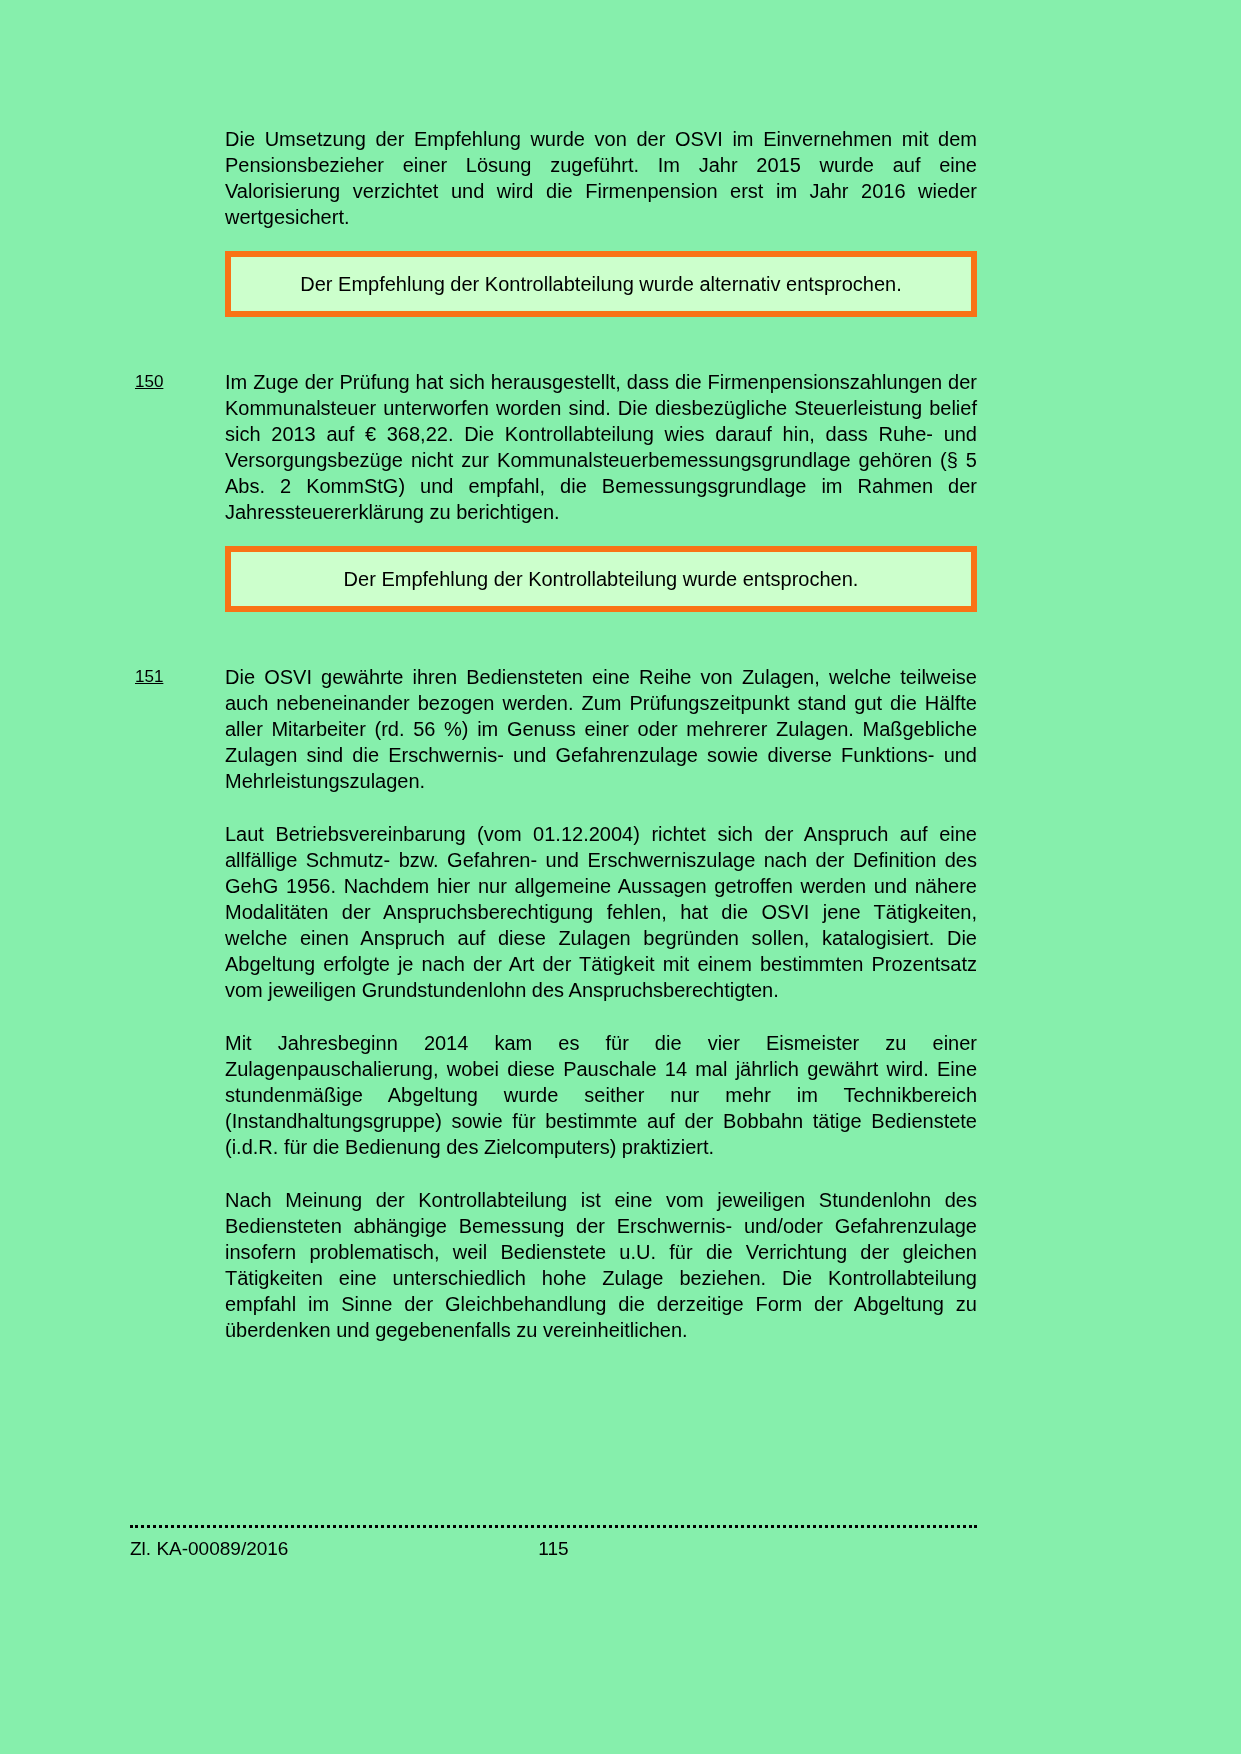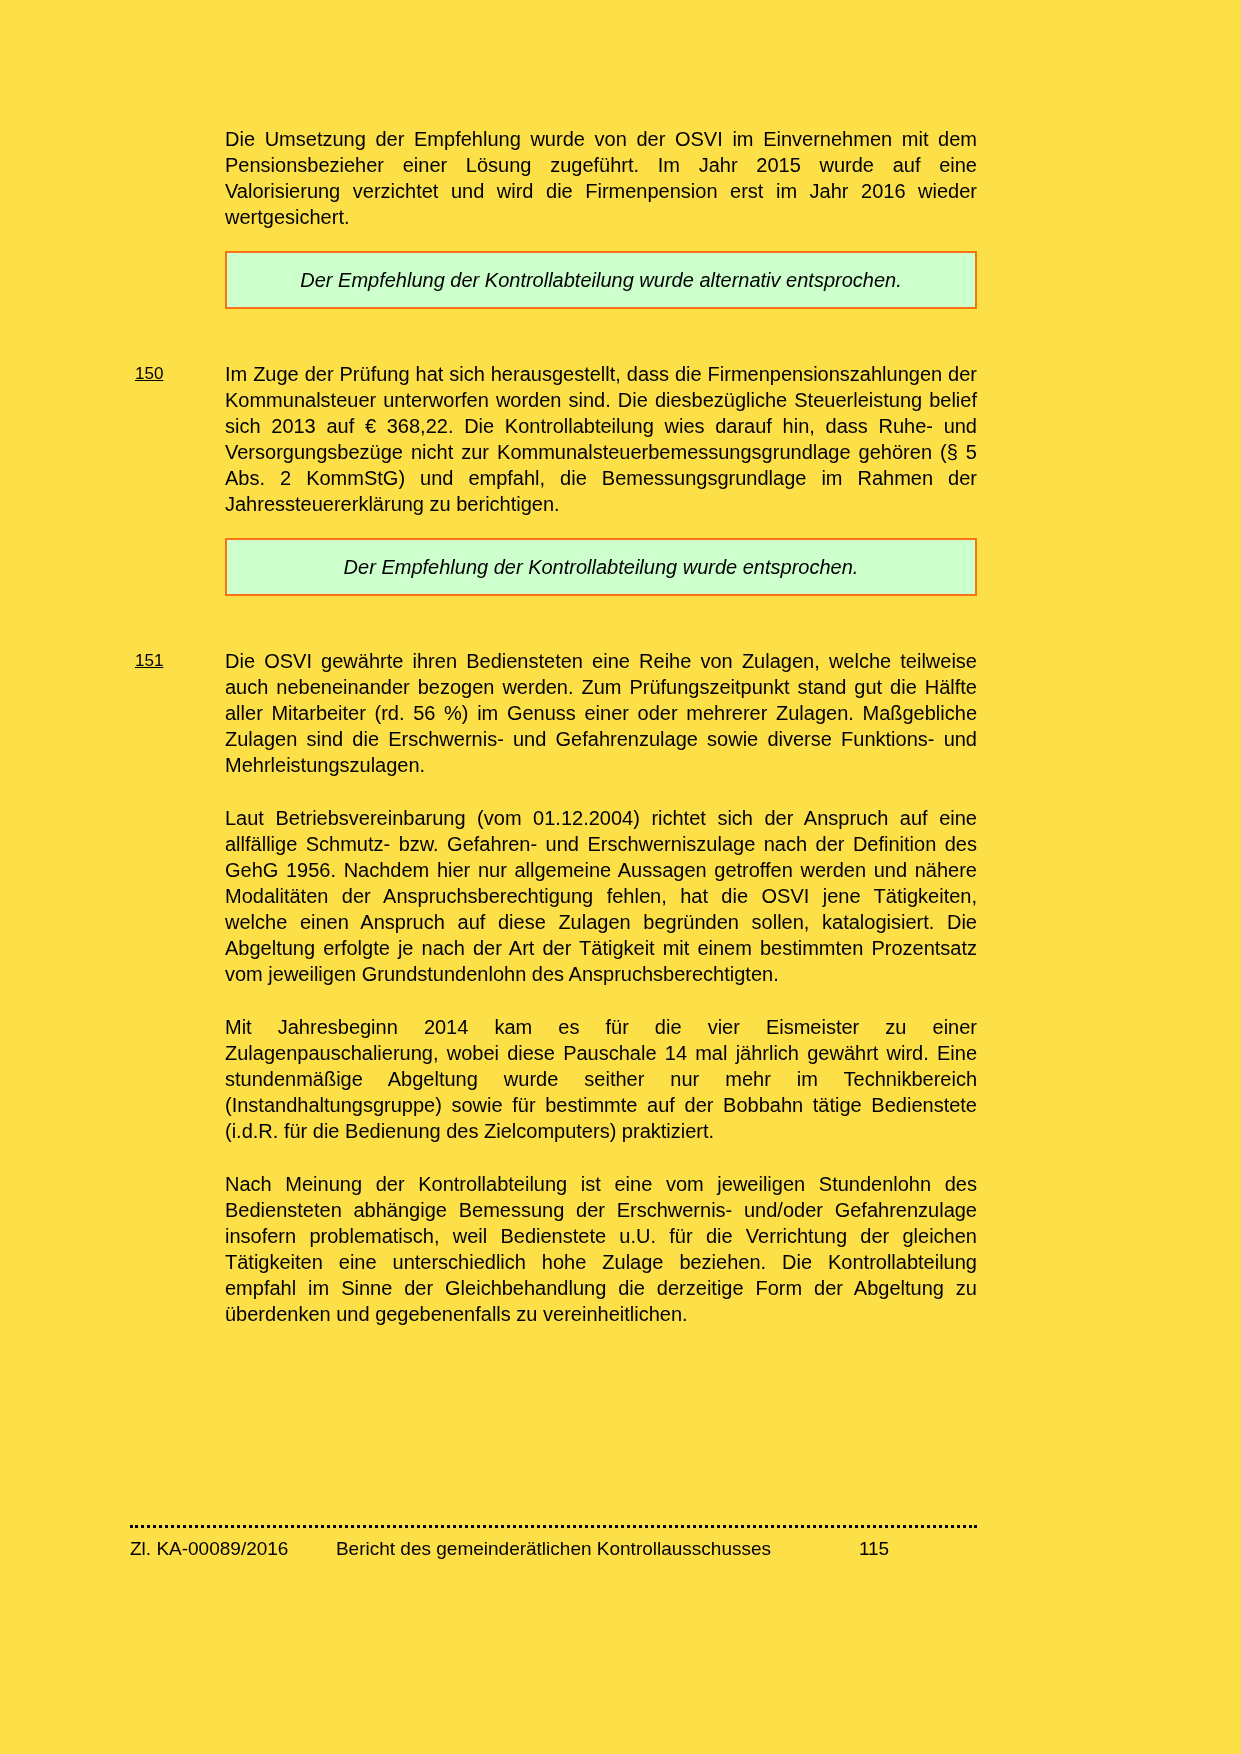--- a/index.html
+++ b/index.html
@@ -2,21 +2,21 @@
 <html lang="de"><head>
 <meta charset="utf-8">
 <style>
   * { margin: 0; padding: 0; box-sizing: border-box; }
   html, body { background: #ffffff; }
   .page {
     position: relative;
     width: 1241px;
     height: 1754px;
     margin: 0 auto;
-    background: #fde047;
+    background: #86efac;
     color: #000000;
     font-family: "Liberation Sans", "DejaVu Sans", sans-serif;
     overflow: hidden;
   }
   .content {
     position: absolute;
     top: 126px;
     left: 135px;
     width: 842px;
   }
@@ -33,27 +33,26 @@
     min-width: 0;
     font-size: 20px;
     line-height: 26px;
     text-align: justify;
     hyphens: auto;
     -webkit-hyphens: auto;
   }
   .para-block { margin-bottom: 27px; }
   .box-block { margin-top: -6px; margin-bottom: 52px; }
   .rec-box {
-    border: 2px solid #f97316;
+    border: 6px solid #f97316;
     background: #ccffcc;
     text-align: center;
     padding: 14px 12px;
     font-size: 20px;
     line-height: 26px;
-    font-style: italic;
   }
   .footer {
     position: absolute;
     top: 1525px;
     left: 130px;
     width: 847px;
     border-top: 3px dotted #000000;
     padding-top: 9px;
     display: grid;
     grid-template-columns: 1fr auto 1fr;
@@ -114,17 +113,16 @@
 
     <div class="block para-block">
       <div class="num-col"></div>
       <div class="body-col">Nach Meinung der Kontrollabteilung ist eine vom jeweiligen Stundenlohn des Bediensteten abhängige Bemessung der Erschwernis- und/oder Gefahrenzulage insofern problematisch, weil Bedienstete u.U. für die Verrichtung der gleichen Tätigkeiten eine unterschiedlich hohe Zulage beziehen. Die Kontrollabteilung empfahl im Sinne der Gleichbehandlung die derzeitige Form der Abgeltung zu überdenken und gegebenenfalls zu vereinheitlichen.</div>
     </div>
 
   </div>
 
   <div class="footer">
     <span class="f-left">Zl. KA-00089/2016</span>
-    <span class="f-center">Bericht des gemeinderätlichen Kontrollausschusses</span>
     <span class="f-right">115</span>
   </div>
 
 </div>
 
 </body></html>

